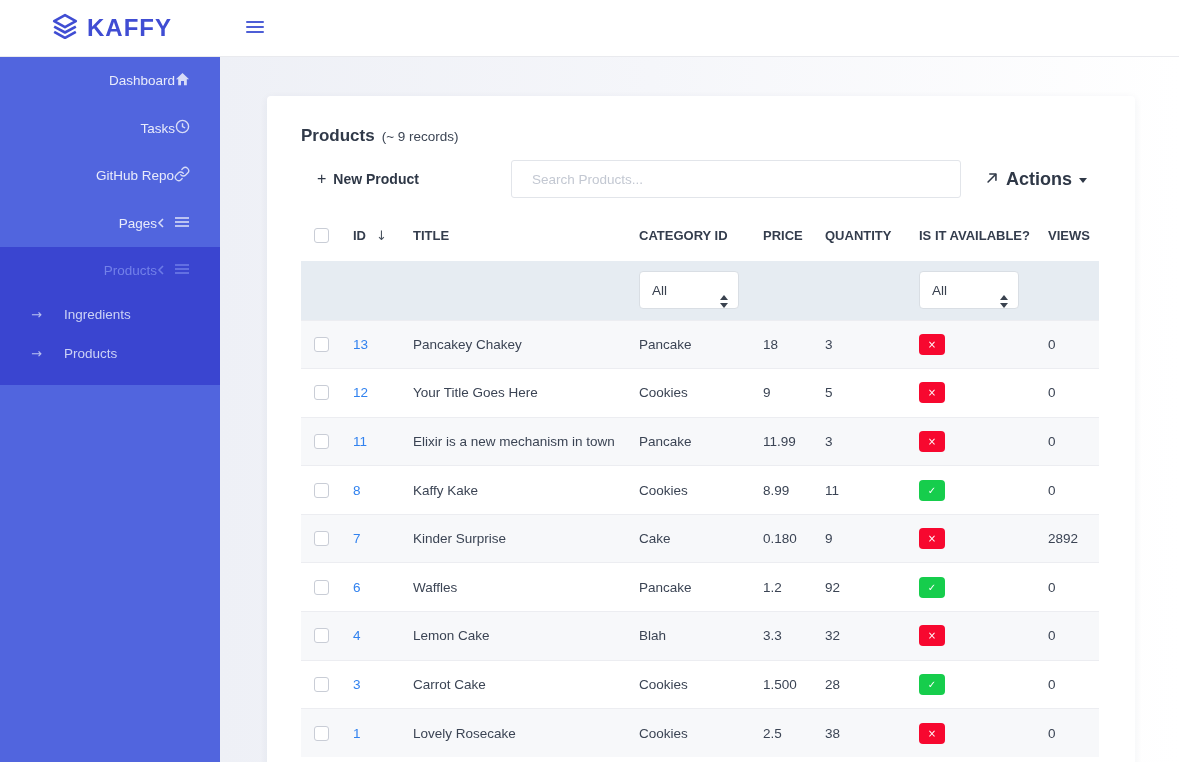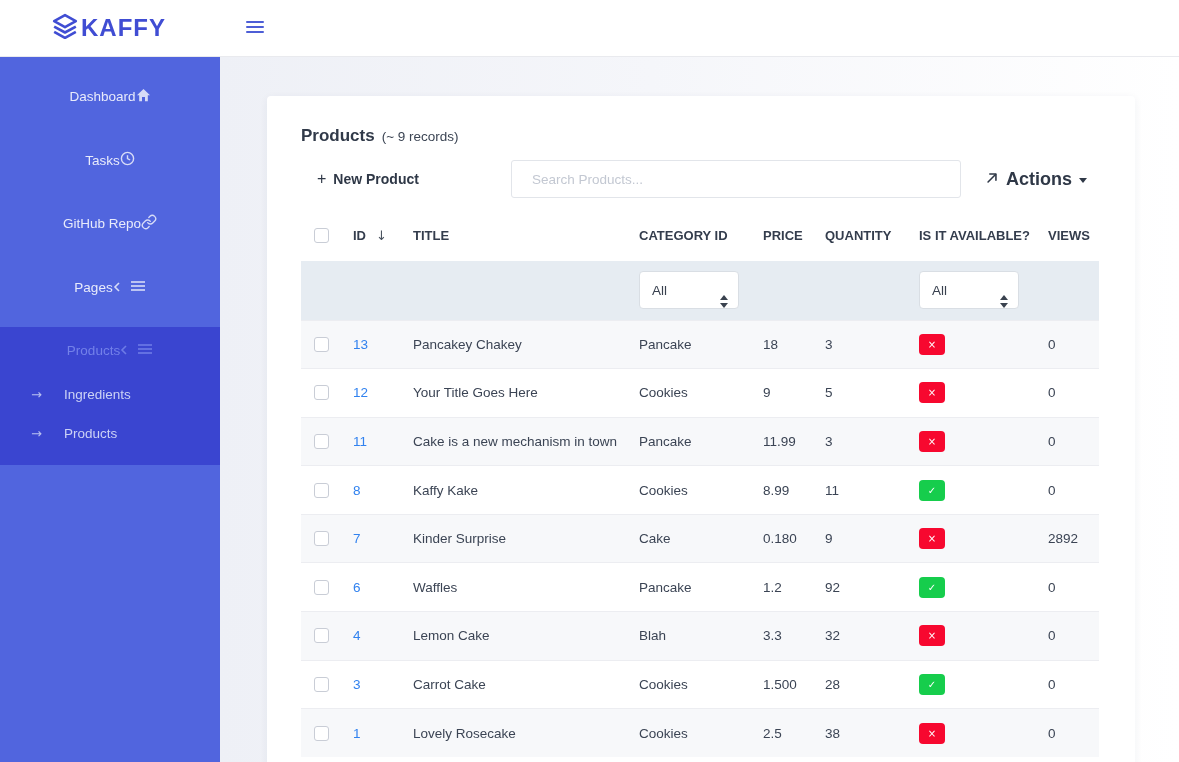--- a/index.html
+++ b/index.html
@@ -2,29 +2,29 @@
 <html><head>
 <meta charset="utf-8">
 <style>
   * { margin:0; padding:0; box-sizing:border-box; }
   html,body { width:1179px; height:762px; overflow:hidden; }
   body { font-family:"Liberation Sans","DejaVu Sans",sans-serif; background:#fff; color:#3b4454; }
 
   
   .topbar { position:absolute; top:0; left:0; width:1179px; height:57px; background:#fff;
             border-bottom:1px solid #e9eaee; display:flex; align-items:center; z-index:5; }
-  .logo { display:flex; align-items:center; gap:3px; margin-left:52px; color:#404dd3; }
+  .logo { display:flex; align-items:center; gap:9px; margin-left:52px; color:#404dd3; }
   .logo-text { font-size:24px; font-weight:bold; letter-spacing:1px; color:#404dd3; }
   .burger { position:absolute; left:246px; top:21px; width:18px; cursor:pointer; }
   .burger i { display:block; height:2px; background:#4d5ed6; margin-bottom:3px; border-radius:1px; }
 
   
   .sidebar { position:absolute; top:57px; left:0; width:220px; bottom:0; background:#5165de; color:#dde1f8; }
-  .side-item { height:47.5px; display:flex; align-items:center; justify-content:center;
-               padding:4px 30px; font-size:13.5px; cursor:pointer; color:rgba(255,255,255,.87);margin-top:16px; }
+  .side-item { height:47.5px; display:flex; align-items:center; justify-content:flex-end;
+               padding:4px 30px; font-size:13.5px; cursor:pointer; color:rgba(255,255,255,.87); }
   .side-icons { display:flex; align-items:center; gap:9px; }
   .side-item svg { opacity:.9; }
   .active-group { background:#3a45d0; padding-bottom:12px; }
   .active-group .group-title { color:#7381e9; }
   .sub-item { height:39px; display:flex; align-items:center; gap:22px; padding-left:31px;
               font-size:13.5px; color:#ccd2f5; cursor:pointer; }
   .sub-arrow { font-family:"DejaVu Sans",sans-serif; font-size:13px; color:#b9c0f0; }
 
   
   .main { position:absolute; top:57px; left:220px; right:0; bottom:0;
@@ -286,21 +286,21 @@
     <td>9</td>
     <td>5</td>
     <td><span class="badge badge-no">×</span></td>
     <td>0</td>
   </tr>
           <tr class="data striped">
     <td class="checkcol">
               <input type="checkbox" style="">
             </td>
     <td><a class="idlink">11</a></td>
-    <td>Cake is a new mechanism in town</td>
+    <td>Elixir is a new mechanism in town</td>
     <td>Pancake</td>
     <td>11.99</td>
     <td>3</td>
     <td><span class="badge badge-no">×</span></td>
     <td>0</td>
   </tr>
           <tr class="data">
     <td class="checkcol">
               <input type="checkbox" style="">
             </td>

